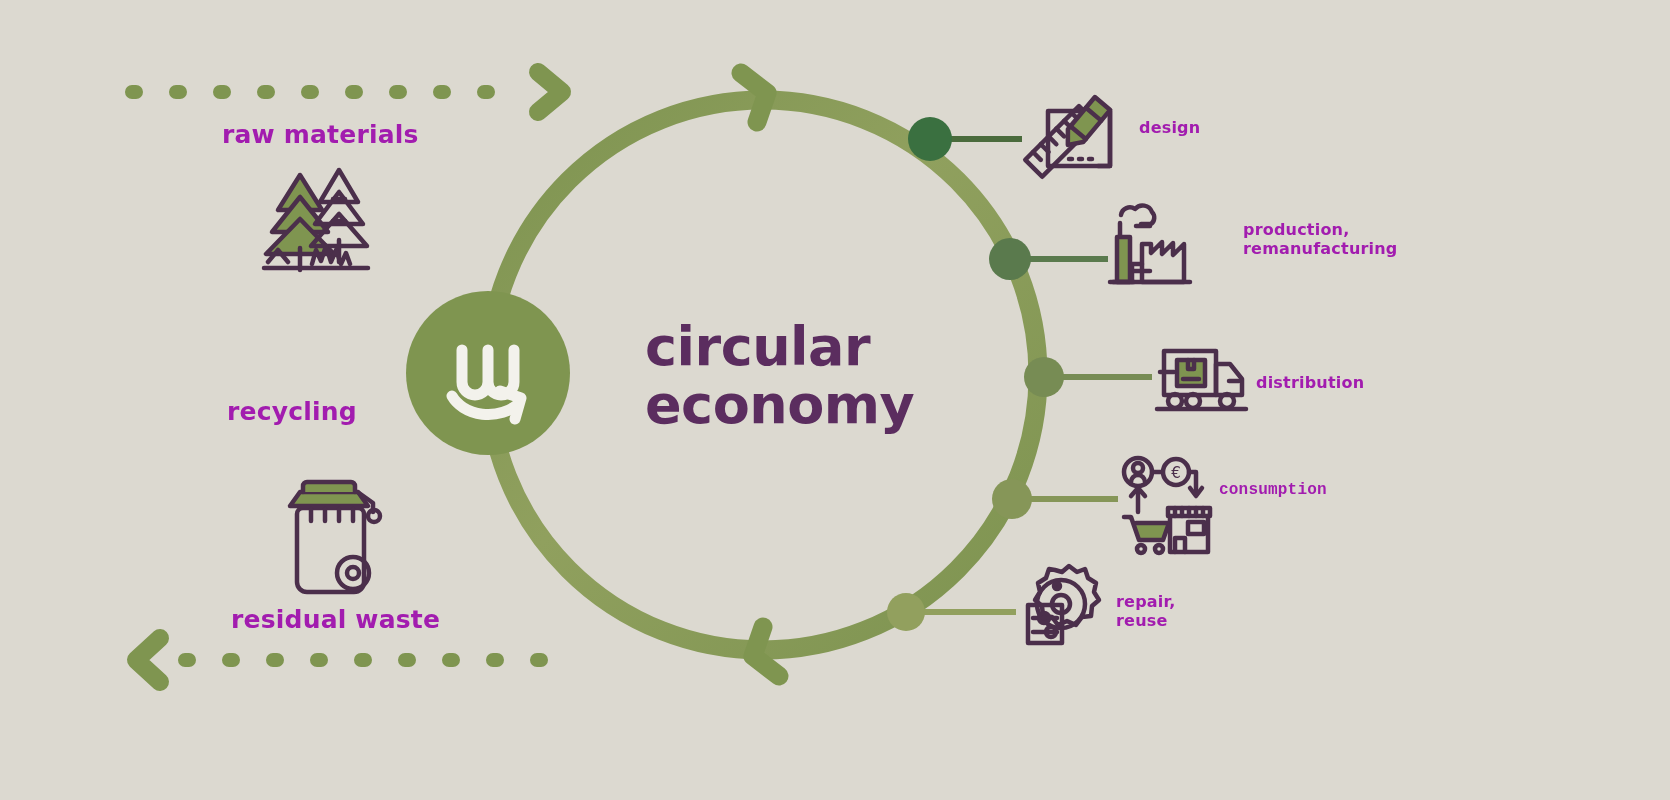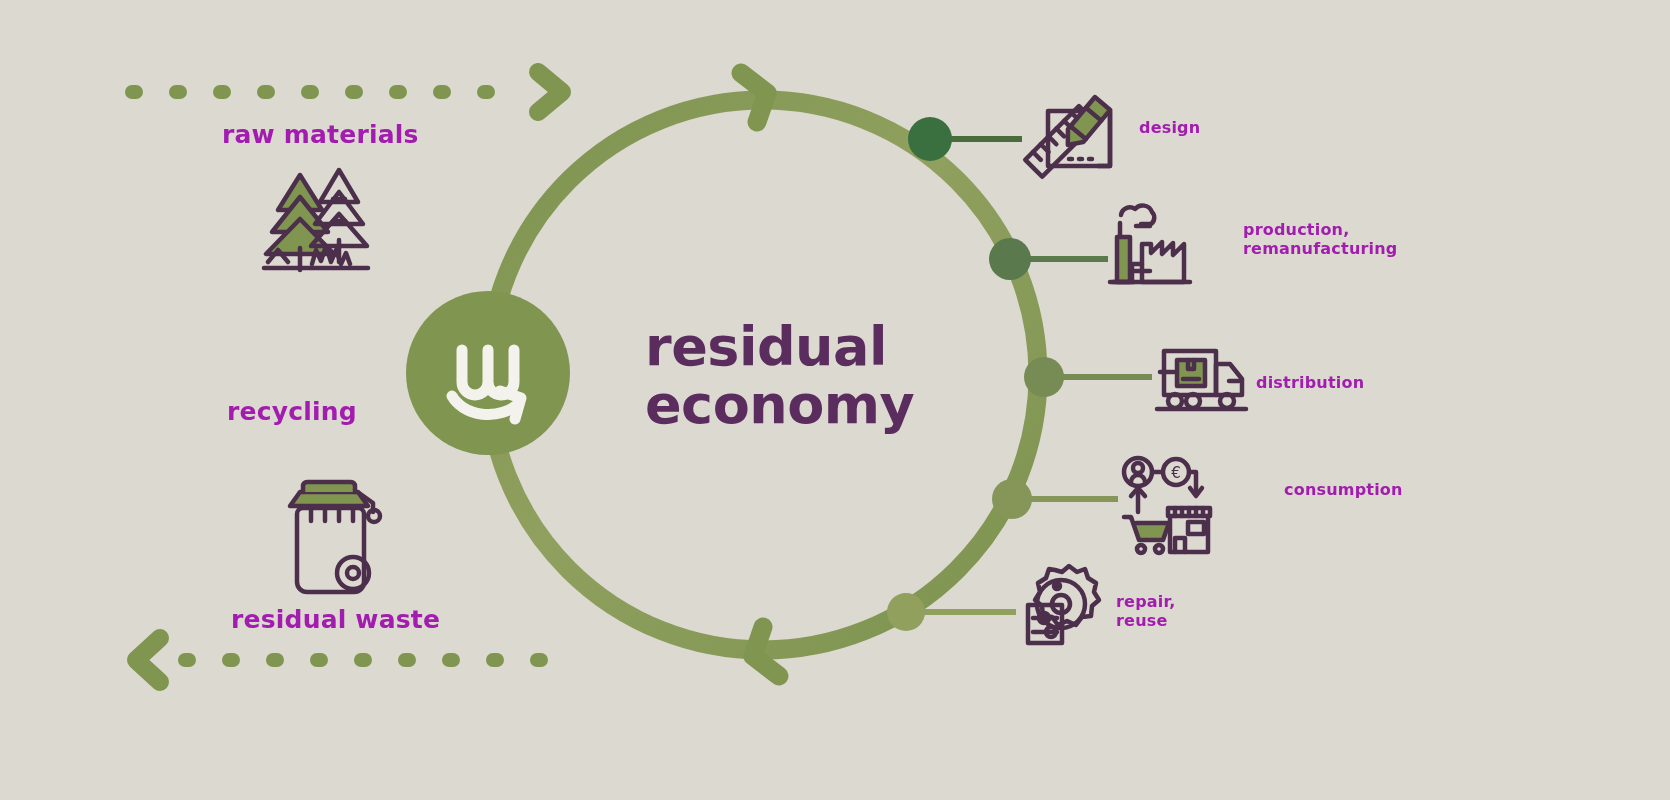--- a/index.html
+++ b/index.html
@@ -193,28 +193,28 @@
       <circle cx="1061" cy="604" r="9"></circle>
       <circle cx="1057" cy="586" r="3" fill="#4b2f4b"></circle>
       <path d="M1028 605 h34 v38 h-34 z"></path>
       <line x1="1033" y1="618" x2="1057" y2="618"></line>
       <circle cx="1044" cy="618" r="5"></circle>
       <line x1="1033" y1="632" x2="1057" y2="632"></line>
       <circle cx="1051" cy="632" r="5"></circle>
     </g>
   </svg>
 
-  <div id="title" style="left:645px;top:318px;width:320px;">residual
+  <div id="title" style="left:645px;top:318px;width:320px;">circular
 economy</div>
 
   <div class="lbl lbl-left" style="left:222px;top:120px;">raw materials</div>
   <div class="lbl lbl-left" style="left:227px;top:361px;margin-top:36px;">recycling</div>
   <div class="lbl lbl-left" style="left:231px;top:605px;">residual waste</div>
 
   <div class="lbl lbl-right" style="left:1139px;top:119px;">design</div>
   <div class="lbl lbl-right" style="left:1211px;top:221px;margin-left:32px;">production,
 remanufacturing</div>
   <div class="lbl lbl-right" style="left:1256px;top:374px;">distribution</div>
-  <div class="lbl lbl-right" style="left:1284px;top:481px;">consumption</div>
+  <div class="lbl lbl-right" style="left:1219px;top:481px;font-family:Liberation Mono, monospace;">consumption</div>
   <div class="lbl lbl-right" style="left:1116px;top:584px;margin-top:9px;">repair,
 reuse</div>
 
 </div>
 
 </body></html>

